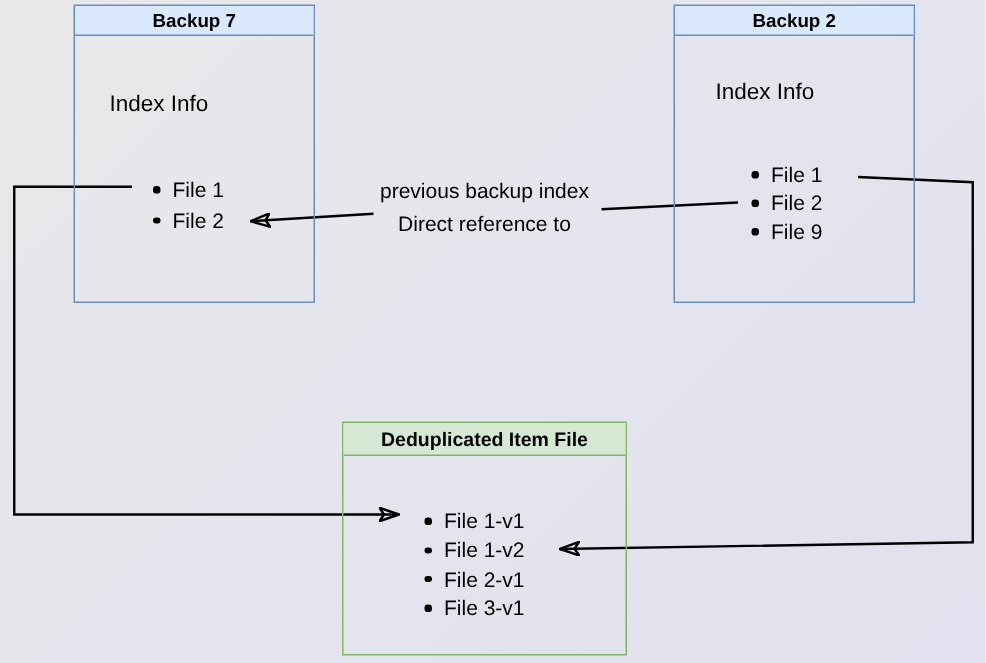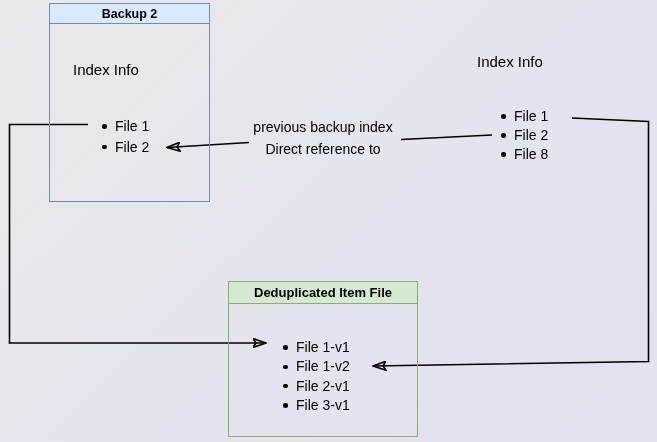--- a/index.html
+++ b/index.html
@@ -106,34 +106,39 @@
       </marker>
     </defs>
     <path d="M492,135 L401,139.5"></path>
     <path d="M249,142.5 L167,147.5" marker-end="url(#arr)"></path>
     <path d="M88,124.5 L9.5,124.5 L9.5,343 L266,343" marker-end="url(#arr)"></path>
     <path d="M572,118 L648.5,121.5 L648.5,361.5 L373,366" marker-end="url(#arr)"></path>
   </svg>
 
   <div class="box blue" style="left:49px; top:3px; width:161px; height:199px;">
     <div class="box-header">
-      <span>Backup 2</span>
+      <span>Backup 7</span>
     </div>
   </div>
   <div class="subtitle" style="left:73px; top:62px;">Index Info</div>
   <ul class="filelist" style="left:101px; top:116px; line-height:20.5px;">
       <li>File 1</li>
       <li>File 2</li>
     </ul>
 
+  <div class="box blue" style="left:449px; top:3px; width:161px; height:199px;">
+    <div class="box-header">
+      <span>Backup 2</span>
+    </div>
+  </div>
   <div class="subtitle" style="left:477px; top:54px;">Index Info</div>
   <ul class="filelist" style="left:500px; top:107px; line-height:19px;">
       <li>File 1</li>
       <li>File 2</li>
-      <li>File 8</li>
+      <li>File 9</li>
     </ul>
 
   <div class="box green" style="left:228px; top:281px; width:190px; height:156px;">
     <div class="box-header">
       <span>Deduplicated Item File</span>
     </div>
   </div>
   <ul class="filelist" style="left:282px; top:338px; line-height:19.3px;">
       <li>File 1-v1</li>
       <li>File 1-v2</li>

